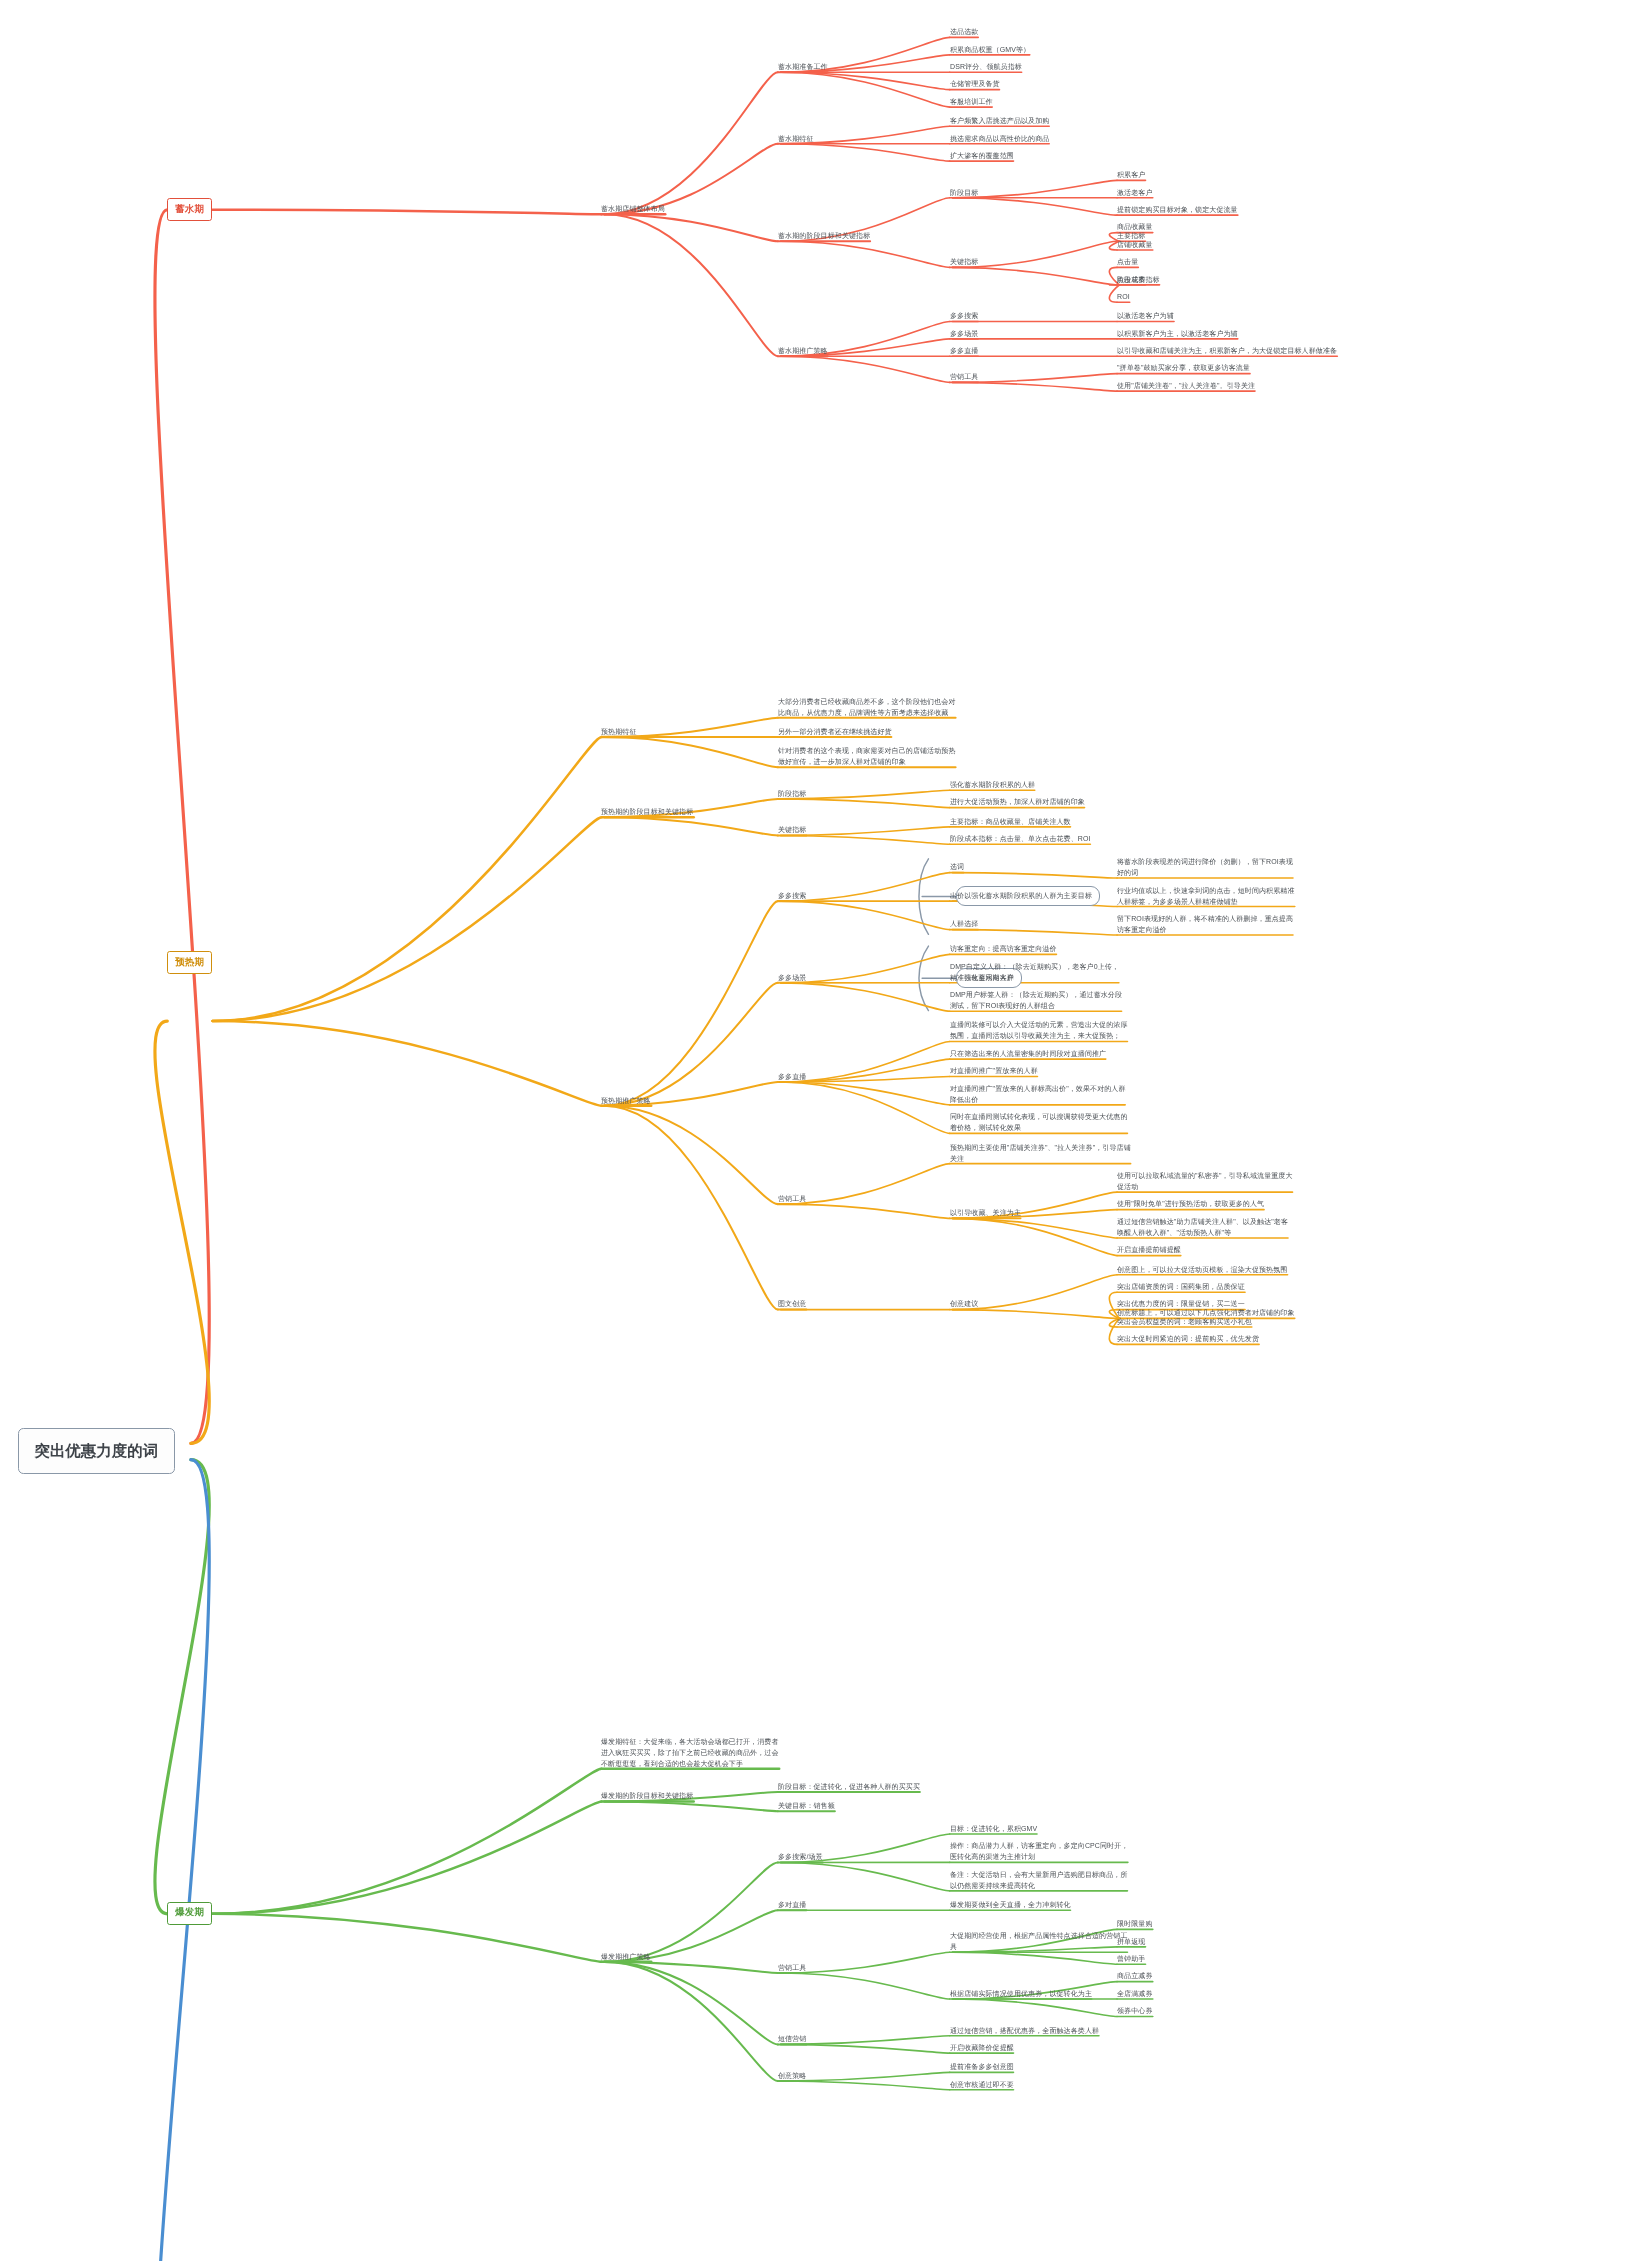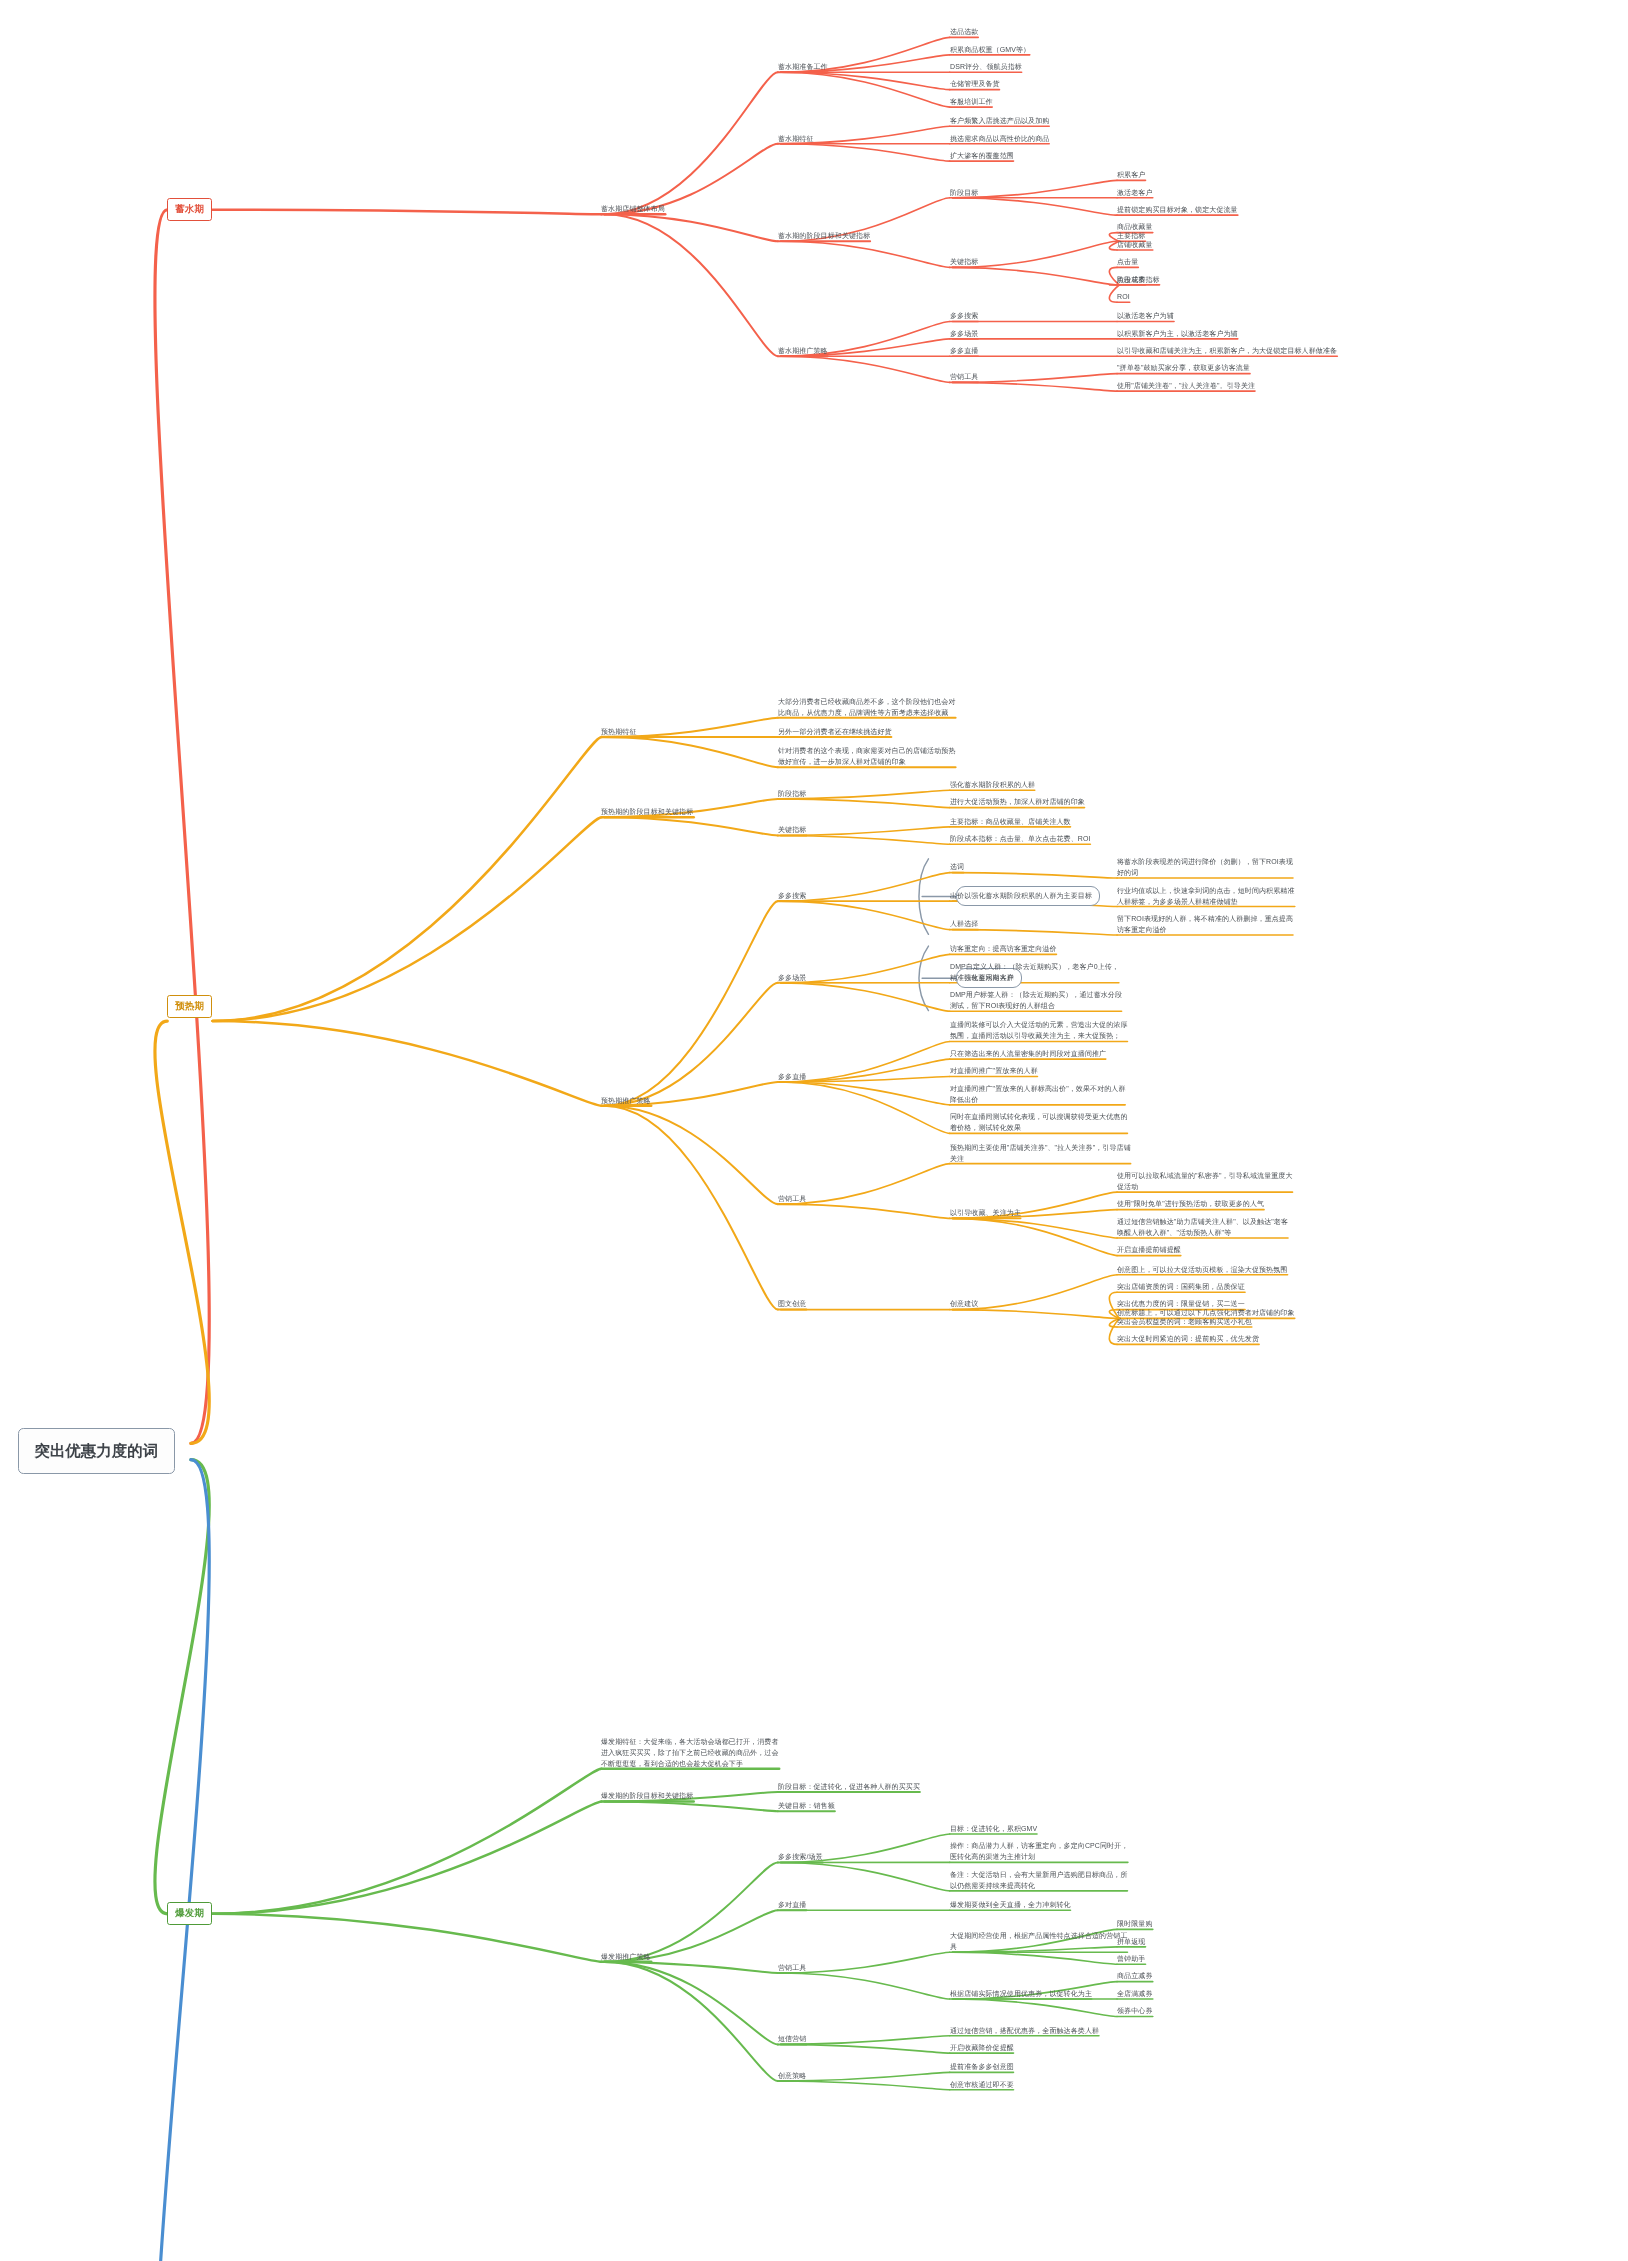--- a/index.html
+++ b/index.html
@@ -372,21 +372,21 @@
       <div class="node " style="left: 778px; top: 346px;">蓄水期推广策略</div>
       <div class="node " style="left: 950px; top: 311px;">多多搜索</div>
       <div class="node " style="left: 1117px; top: 311px;">以激活老客户为辅</div>
       <div class="node " style="left: 950px; top: 329px;">多多场景</div>
       <div class="node " style="left: 1117px; top: 329px;">以积累新客户为主，以激活老客户为辅</div>
       <div class="node " style="left: 950px; top: 346px;">多多直播</div>
       <div class="node " style="left: 1117px; top: 346px;">以引导收藏和店铺关注为主，积累新客户，为大促锁定目标人群做准备</div>
       <div class="node " style="left: 950px; top: 372px;">营销工具</div>
       <div class="node " style="left: 1117px; top: 363px;">"拼单卷"鼓励买家分享，获取更多访客流量</div>
       <div class="node " style="left: 1117px; top: 381px;">使用"店铺关注卷"，"拉人关注卷"。引导关注</div>
-      <div class="node l1 c-amber" style="left: 167px; top: 995px;">预热期</div>
+      <div class="node l1 c-amber" style="left: 167px; top: 951px;">预热期</div>
       <div class="node " style="left: 601px; top: 727px;">预热期特征</div>
       <div class="node " style="left: 778px; top: 697px;">大部分消费者已经收藏商品差不多，这个阶段他们也会对
 比商品，从优惠力度，品牌调性等方面考虑来选择收藏</div>
       <div class="node " style="left: 778px; top: 727px;">另外一部分消费者还在继续挑选好货</div>
       <div class="node " style="left: 778px; top: 746px;">针对消费者的这个表现，商家需要对自己的店铺活动预热
 做好宣传，进一步加深人群对店铺的印象</div>
       <div class="node " style="left: 601px; top: 807px;">预热期的阶段目标和关键指标</div>
       <div class="node " style="left: 778px; top: 789px;">阶段指标</div>
       <div class="node " style="left: 950px; top: 780px;">强化蓄水期阶段积累的人群</div>
       <div class="node " style="left: 950px; top: 797px;">进行大促活动预热，加深人群对店铺的印象</div>
@@ -432,21 +432,21 @@
 唤醒人群收入群"、"活动预热人群"等</div>
       <div class="node " style="left: 1117px; top: 1245px;">开启直播提前铺提醒</div>
       <div class="node " style="left: 778px; top: 1299px;">图文创意</div>
       <div class="node " style="left: 950px; top: 1299px;">创意建议</div>
       <div class="node " style="left: 1117px; top: 1265px;">创意图上，可以拉大促活动页模板，渲染大促预热氛围</div>
       <div class="node " style="left: 1117px; top: 1308px;">创意标题上，可以通过以下几点强化消费者对店铺的印象</div>
       <div class="node " style="left: 1117px; top: 1282px;">突出店铺资质的词：国药集团，品质保证</div>
       <div class="node " style="left: 1117px; top: 1299px;">突出优惠力度的词：限量促销，买二送一</div>
       <div class="node " style="left: 1117px; top: 1317px;">突出会员权益类的词：老顾客购买送小礼包</div>
       <div class="node " style="left: 1117px; top: 1334px;">突出大促时间紧迫的词：提前购买，优先发货</div>
-      <div class="node l1 c-green" style="left: 167px; top: 1902px;">爆发期</div>
+      <div class="node l1 c-green" style="left: 167px; top: 1902px; font-family: Liberation Mono, monospace;">爆发期</div>
       <div class="node " style="left: 601px; top: 1737px;">爆发期特征：大促来临，各大活动会场都已打开，消费者
 进入疯狂买买买，除了拍下之前已经收藏的商品外，过会
 不断逛逛逛，看到合适的也会趁大促机会下手</div>
       <div class="node " style="left: 601px; top: 1791px;">爆发期的阶段目标和关键指标</div>
       <div class="node " style="left: 778px; top: 1782px;">阶段目标：促进转化，促进各种人群的买买买</div>
       <div class="node " style="left: 778px; top: 1801px;">关键目标：销售额</div>
       <div class="node " style="left: 601px; top: 1952px;">爆发期推广策略</div>
       <div class="node " style="left: 778px; top: 1852px;">多多搜索/场景</div>
       <div class="node " style="left: 950px; top: 1824px;">目标：促进转化，累积GMV</div>
       <div class="node " style="left: 950px; top: 1841px;">操作：商品潜力人群，访客重定向，多定向CPC同时开，

